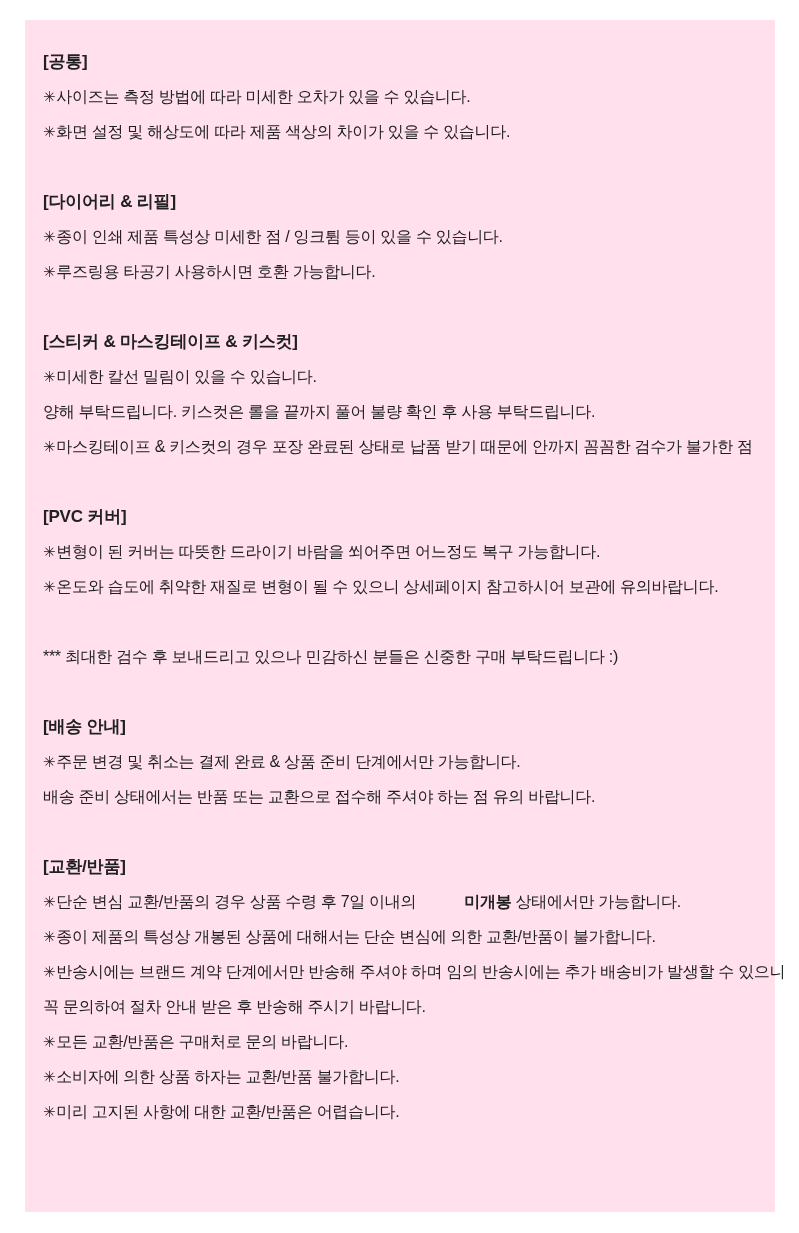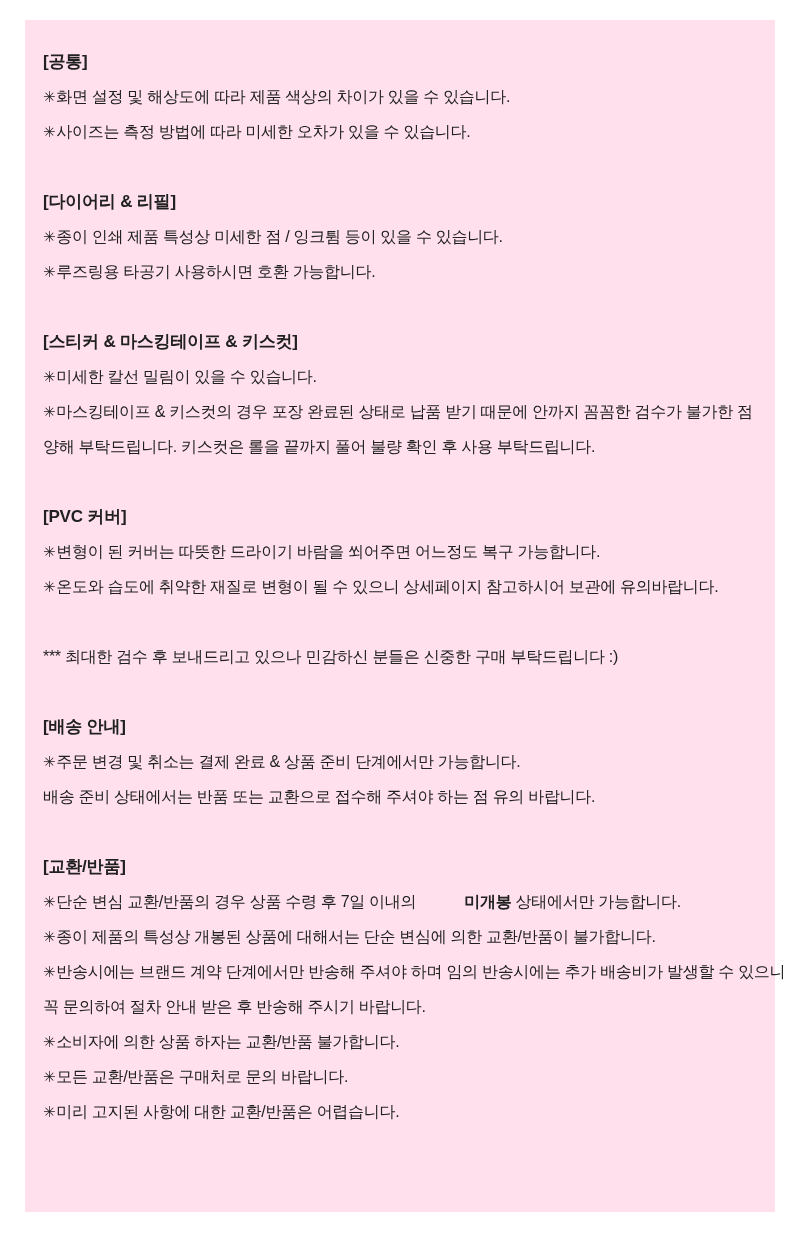--- a/index.html
+++ b/index.html
@@ -33,52 +33,52 @@
   .bold{font-weight:bold;margin-left:44px;}
 </style>
 </head>
 <body>
 
 <div class="page">
   <div class="panel">
     <div>
         <div class="section">
           <div class="heading">[공통]</div>
+          <div class="line"><span class="bullet">✳</span><span class="">사이즈는 측정 방법에 따라 미세한 오차가 있을 수 있습니다.</span></div>
           <div class="line"><span class="bullet">✳</span><span class="">화면 설정 및 해상도에 따라 제품 색상의 차이가 있을 수 있습니다.</span></div>
-          <div class="line"><span class="bullet">✳</span><span class="">사이즈는 측정 방법에 따라 미세한 오차가 있을 수 있습니다.</span></div>
         </div>
         <div class="section">
           <div class="heading">[다이어리 &amp; 리필]</div>
           <div class="line"><span class="bullet">✳</span><span class="">종이 인쇄 제품 특성상 미세한 점 / 잉크튐 등이 있을 수 있습니다.</span></div>
           <div class="line"><span class="bullet">✳</span><span class="">루즈링용 타공기 사용하시면 호환 가능합니다.</span></div>
         </div>
         <div class="section">
           <div class="heading">[스티커 &amp; 마스킹테이프 &amp; 키스컷]</div>
           <div class="line"><span class="bullet">✳</span><span class="">미세한 칼선 밀림이 있을 수 있습니다.</span></div>
+          <div class="line"><span class="">양해 부탁드립니다. 키스컷은 롤을 끝까지 풀어 불량 확인 후 사용 부탁드립니다.</span></div>
           <div class="line"><span class="bullet">✳</span><span class="">마스킹테이프 &amp; 키스컷의 경우 포장 완료된 상태로 납품 받기 때문에 안까지 꼼꼼한 검수가 불가한 점</span></div>
-          <div class="line"><span class="">양해 부탁드립니다. 키스컷은 롤을 끝까지 풀어 불량 확인 후 사용 부탁드립니다.</span></div>
         </div>
         <div class="section">
           <div class="heading">[PVC 커버]</div>
           <div class="line"><span class="bullet">✳</span><span class="">변형이 된 커버는 따뜻한 드라이기 바람을 쐬어주면 어느정도 복구 가능합니다.</span></div>
           <div class="line"><span class="bullet">✳</span><span class="">온도와 습도에 취약한 재질로 변형이 될 수 있으니 상세페이지 참고하시어 보관에 유의바랍니다.</span></div>
         </div>
         <div class="section">
           <div class="line"><span class="">*** 최대한 검수 후 보내드리고 있으나 민감하신 분들은 신중한 구매 부탁드립니다 :)</span></div>
         </div>
         <div class="section">
           <div class="heading">[배송 안내]</div>
           <div class="line"><span class="bullet">✳</span><span class="">주문 변경 및 취소는 결제 완료 &amp; 상품 준비 단계에서만 가능합니다.</span></div>
           <div class="line"><span class="">배송 준비 상태에서는 반품 또는 교환으로 접수해 주셔야 하는 점 유의 바랍니다.</span></div>
         </div>
         <div class="section">
           <div class="heading">[교환/반품]</div>
           <div class="line"><span class="bullet">✳</span><span class="">단순 변심 교환/반품의 경우 상품 수령 후 7일 이내의 </span><span class="bold">미개봉</span><span class=""> 상태에서만 가능합니다.</span></div>
           <div class="line"><span class="bullet">✳</span><span class="">종이 제품의 특성상 개봉된 상품에 대해서는 단순 변심에 의한 교환/반품이 불가합니다.</span></div>
           <div class="line"><span class="bullet">✳</span><span class="">반송시에는 브랜드 계약 단계에서만 반송해 주셔야 하며 임의 반송시에는 추가 배송비가 발생할 수 있으니</span></div>
           <div class="line"><span class="">꼭 문의하여 절차 안내 받은 후 반송해 주시기 바랍니다.</span></div>
+          <div class="line"><span class="bullet">✳</span><span class="">모든 교환/반품은 구매처로 문의 바랍니다.</span></div>
           <div class="line"><span class="bullet">✳</span><span class="">소비자에 의한 상품 하자는 교환/반품 불가합니다.</span></div>
-          <div class="line"><span class="bullet">✳</span><span class="">모든 교환/반품은 구매처로 문의 바랍니다.</span></div>
           <div class="line"><span class="bullet">✳</span><span class="">미리 고지된 사항에 대한 교환/반품은 어렵습니다.</span></div>
         </div>
       </div>
   </div>
 </div>
 
 </body></html>

